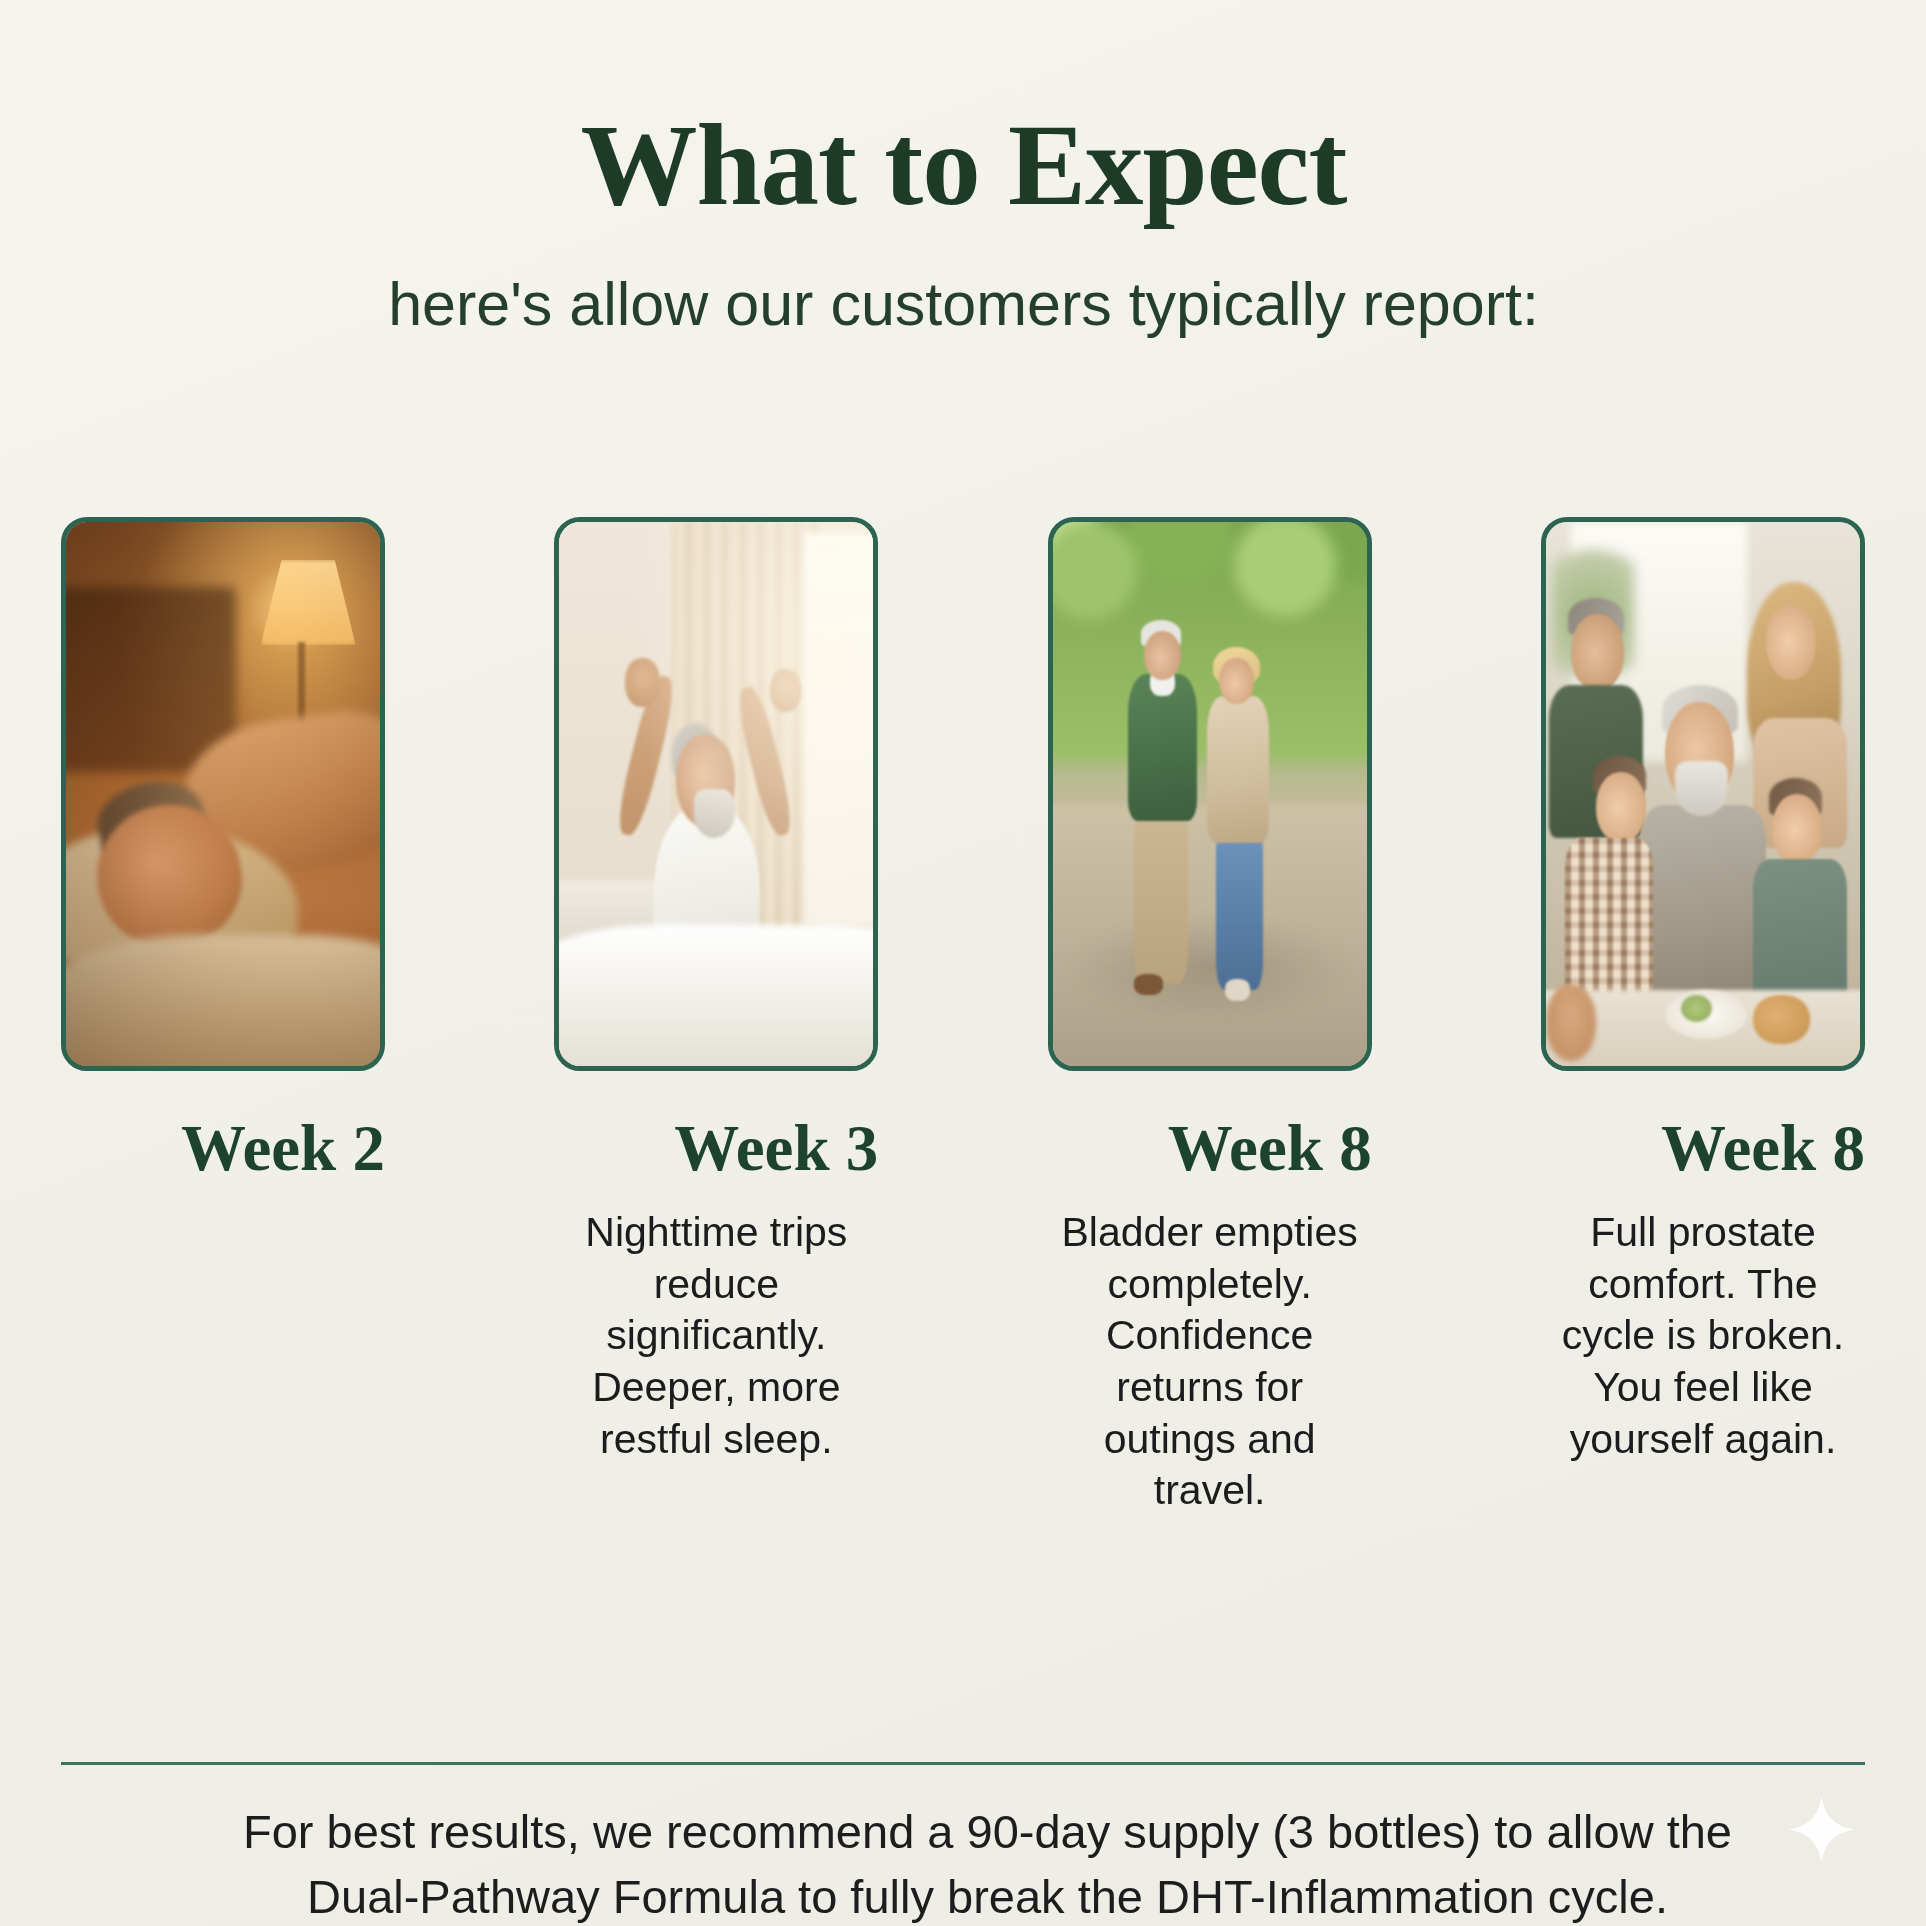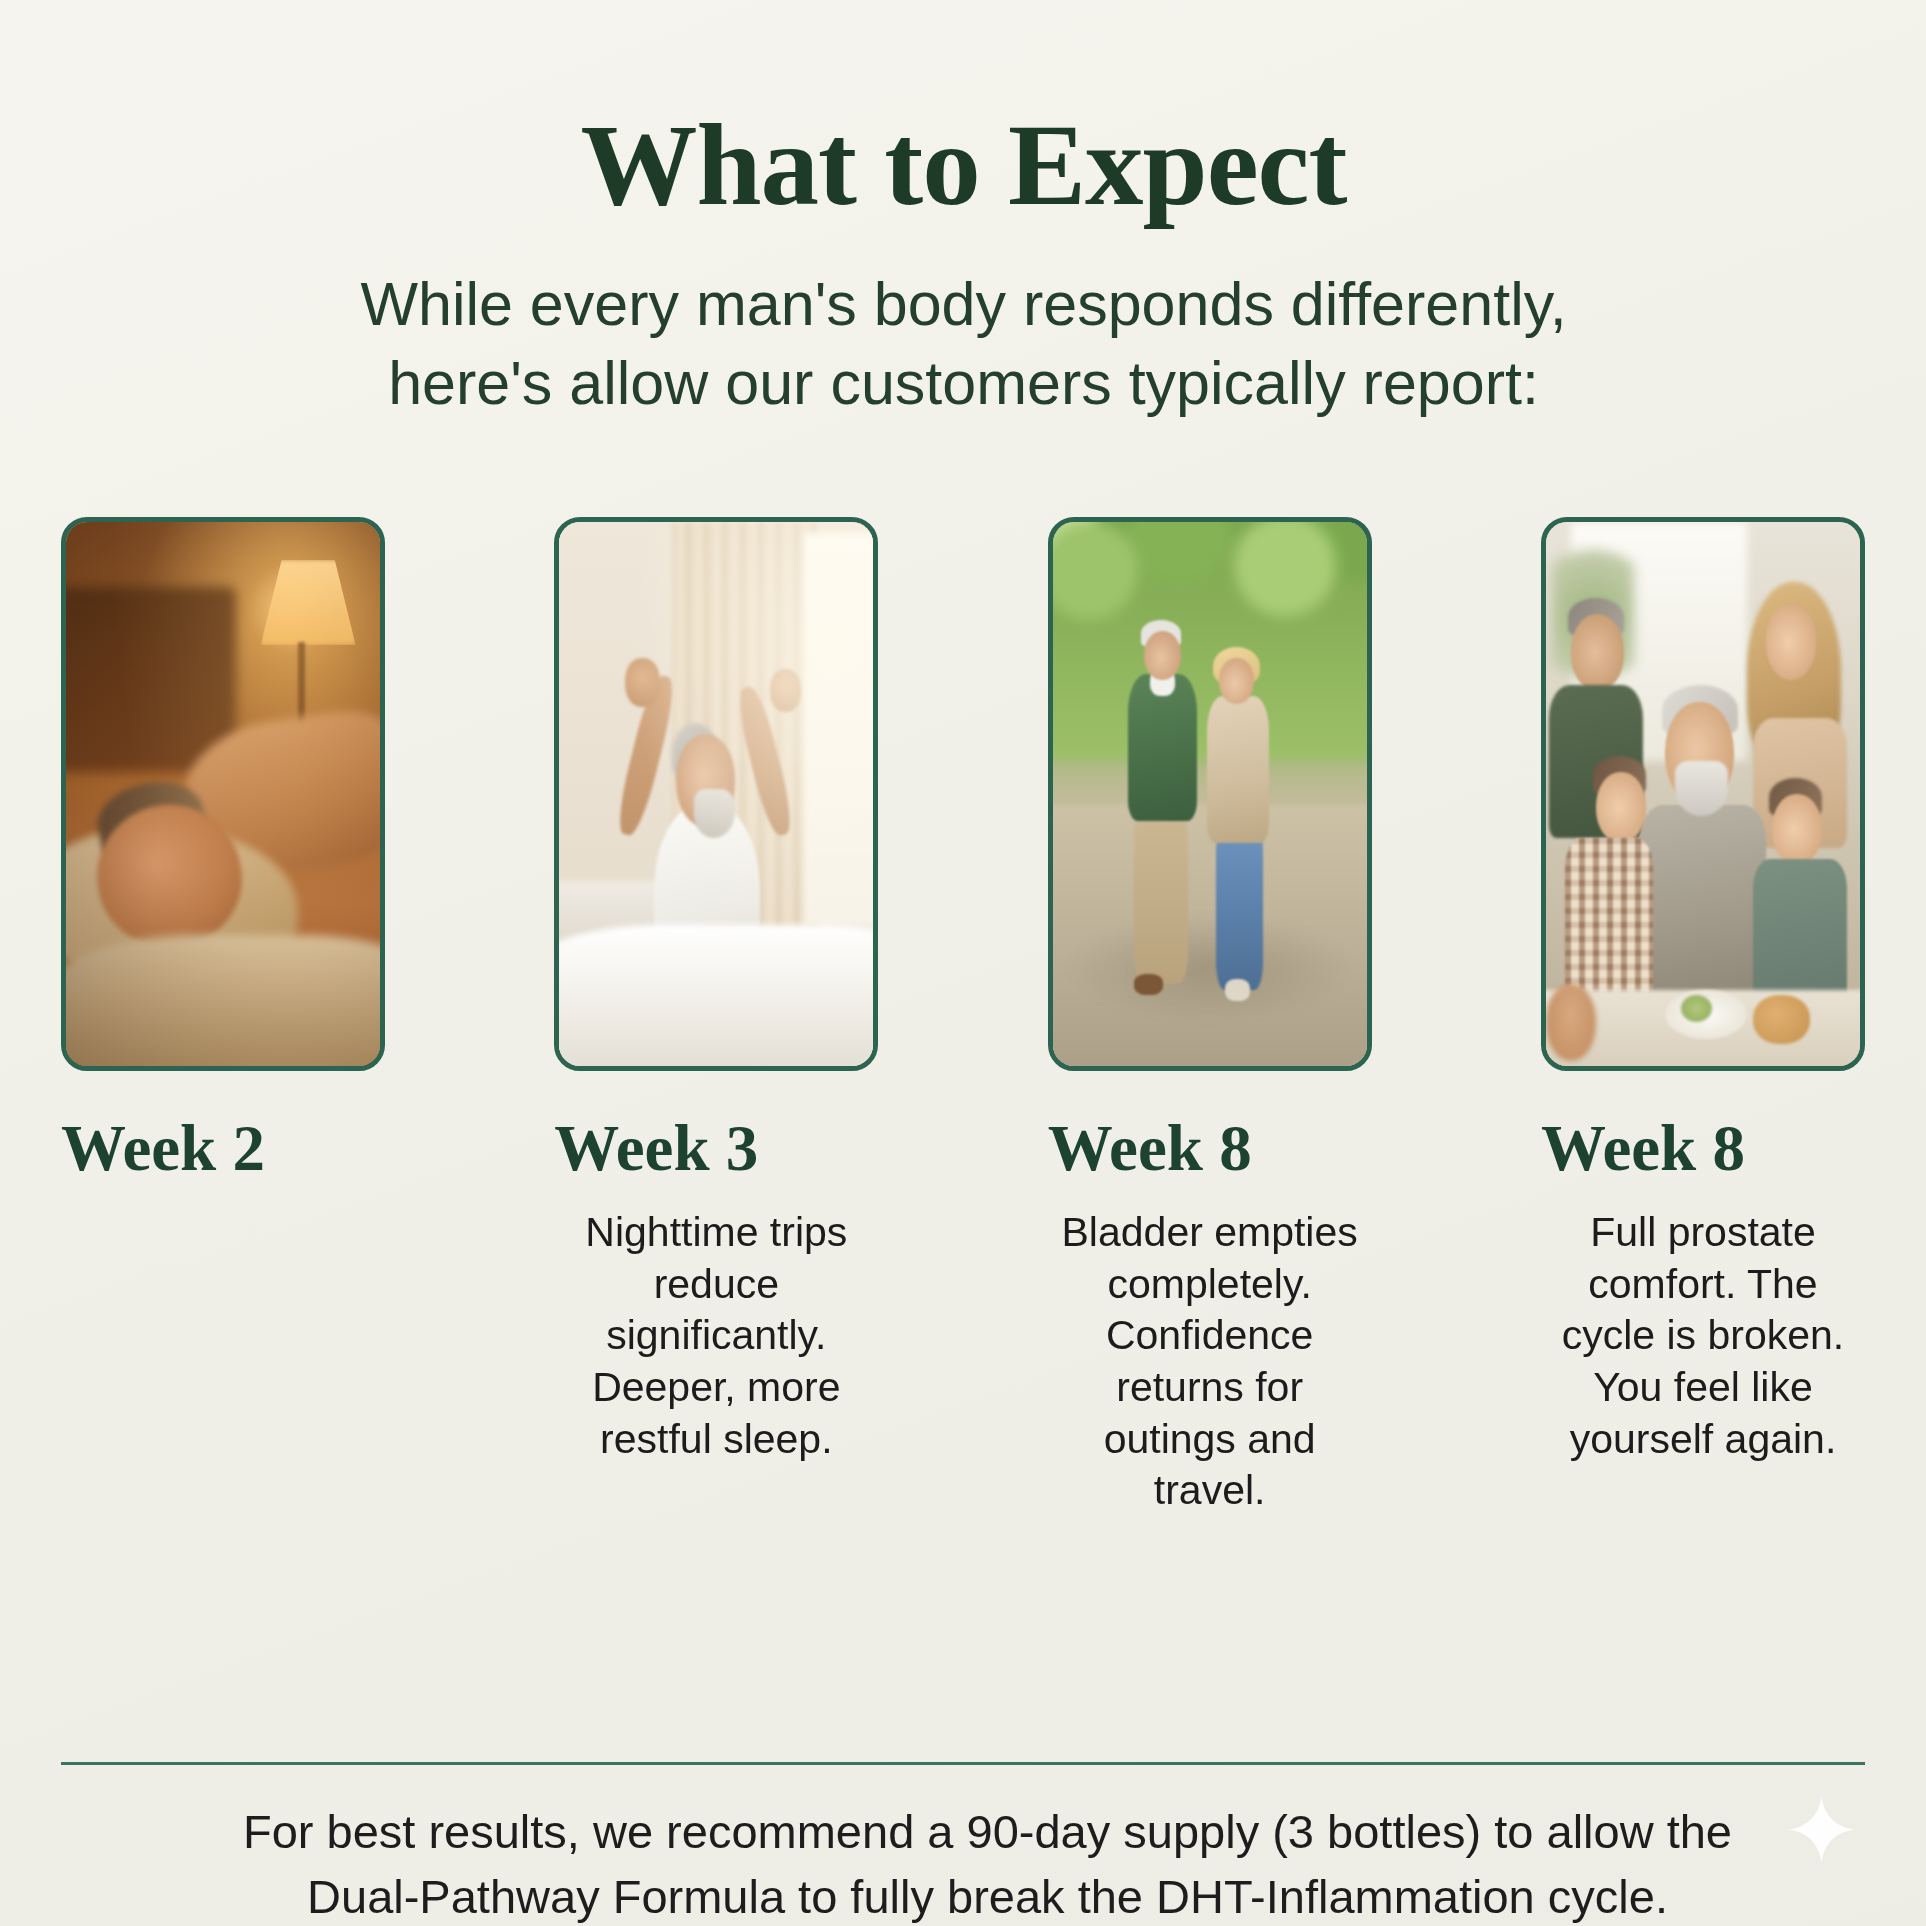--- a/index.html
+++ b/index.html
@@ -523,21 +523,21 @@
     filter: blur(2.4px);
   }
 
   
   .week-title {
     font-family: "Liberation Serif", serif;
     font-weight: bold;
     font-size: 65px;
     line-height: 1;
     color: #1d4330;
-    text-align: left;
+    text-align: right;
     margin-top: 45px;
   }
   .week-desc {
     font-family: "Liberation Sans", sans-serif;
     font-size: 41px;
     line-height: 1.26;
     color: #1c1c1c;
     text-align: center;
     margin-top: 26px;
     padding: 0 2px;
@@ -575,21 +575,20 @@
   }
 </style>
 </head>
 <body>
 
 <div class="page">
 
   <div class="header">
     <h1 class="main-title">What to Expect</h1>
     <div class="subtitle">
-      <span class="line">While every man's body responds differently,</span>
       <span class="line">here's allow our customers typically report:</span>
     </div>
   </div>
 
   <div class="cards">
 
     <div class="card">
       <div class="photo-frame">
         <div class="photo p1">
           <div class="headboard"></div>

